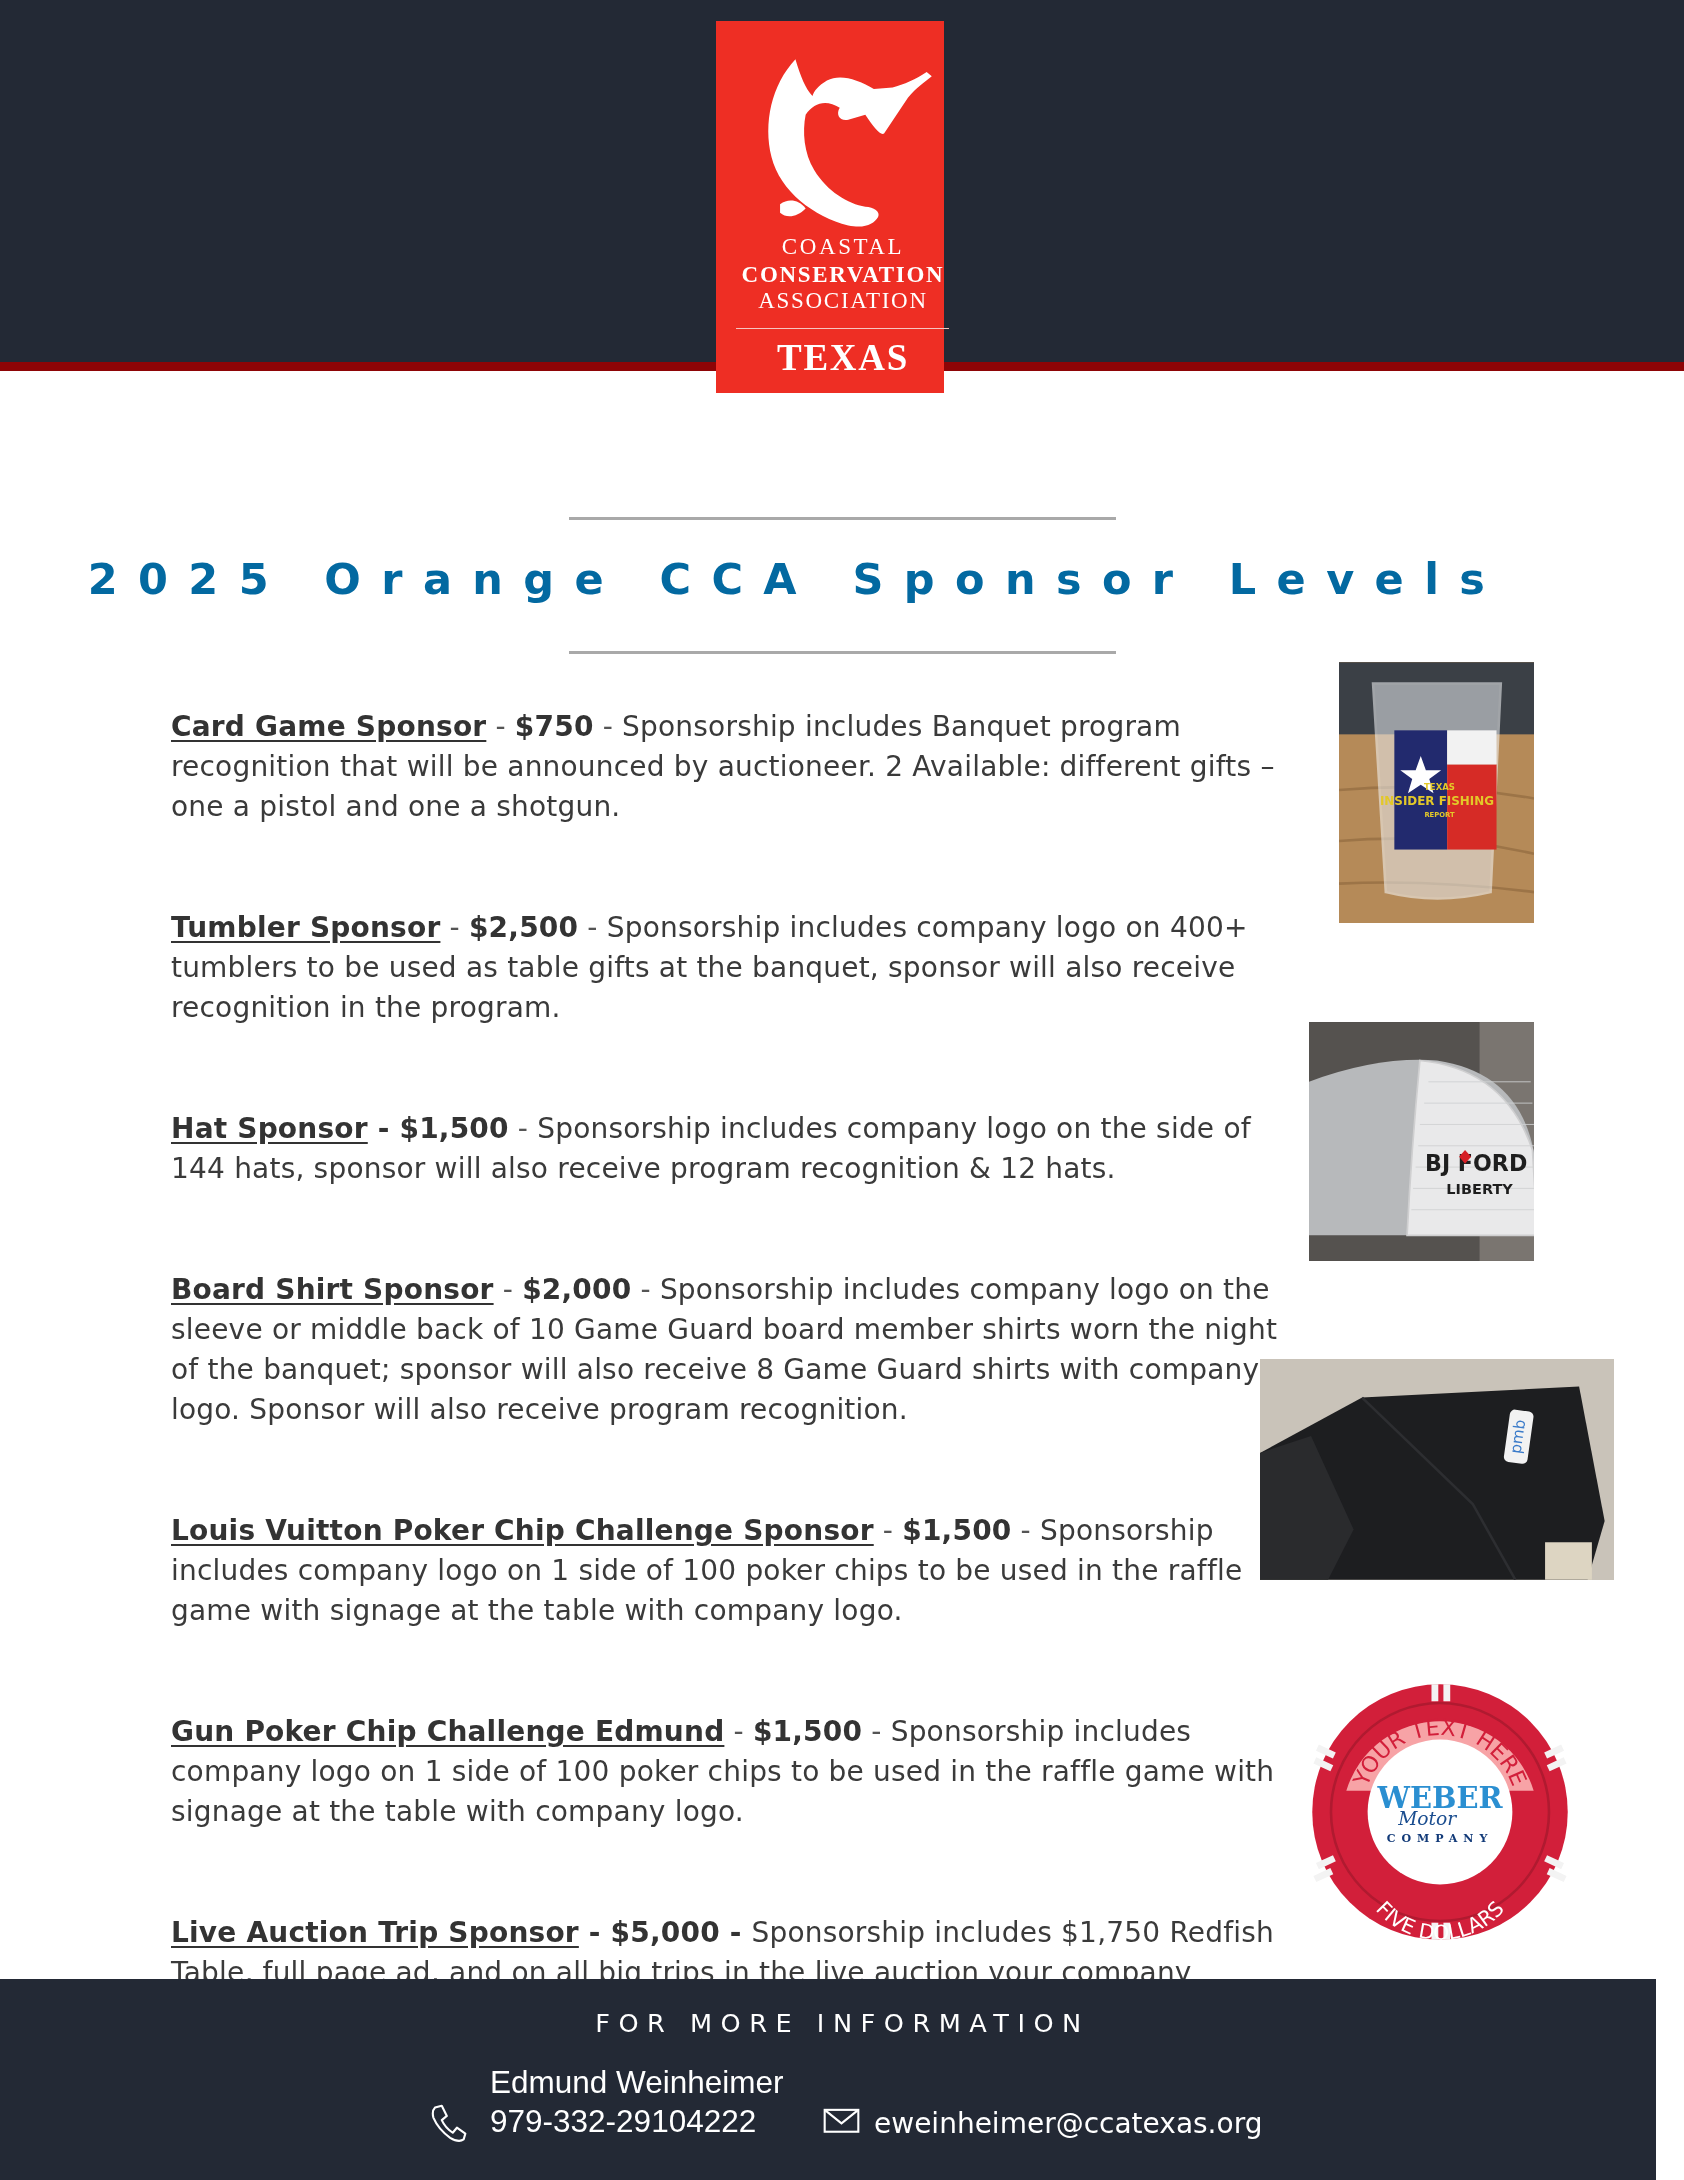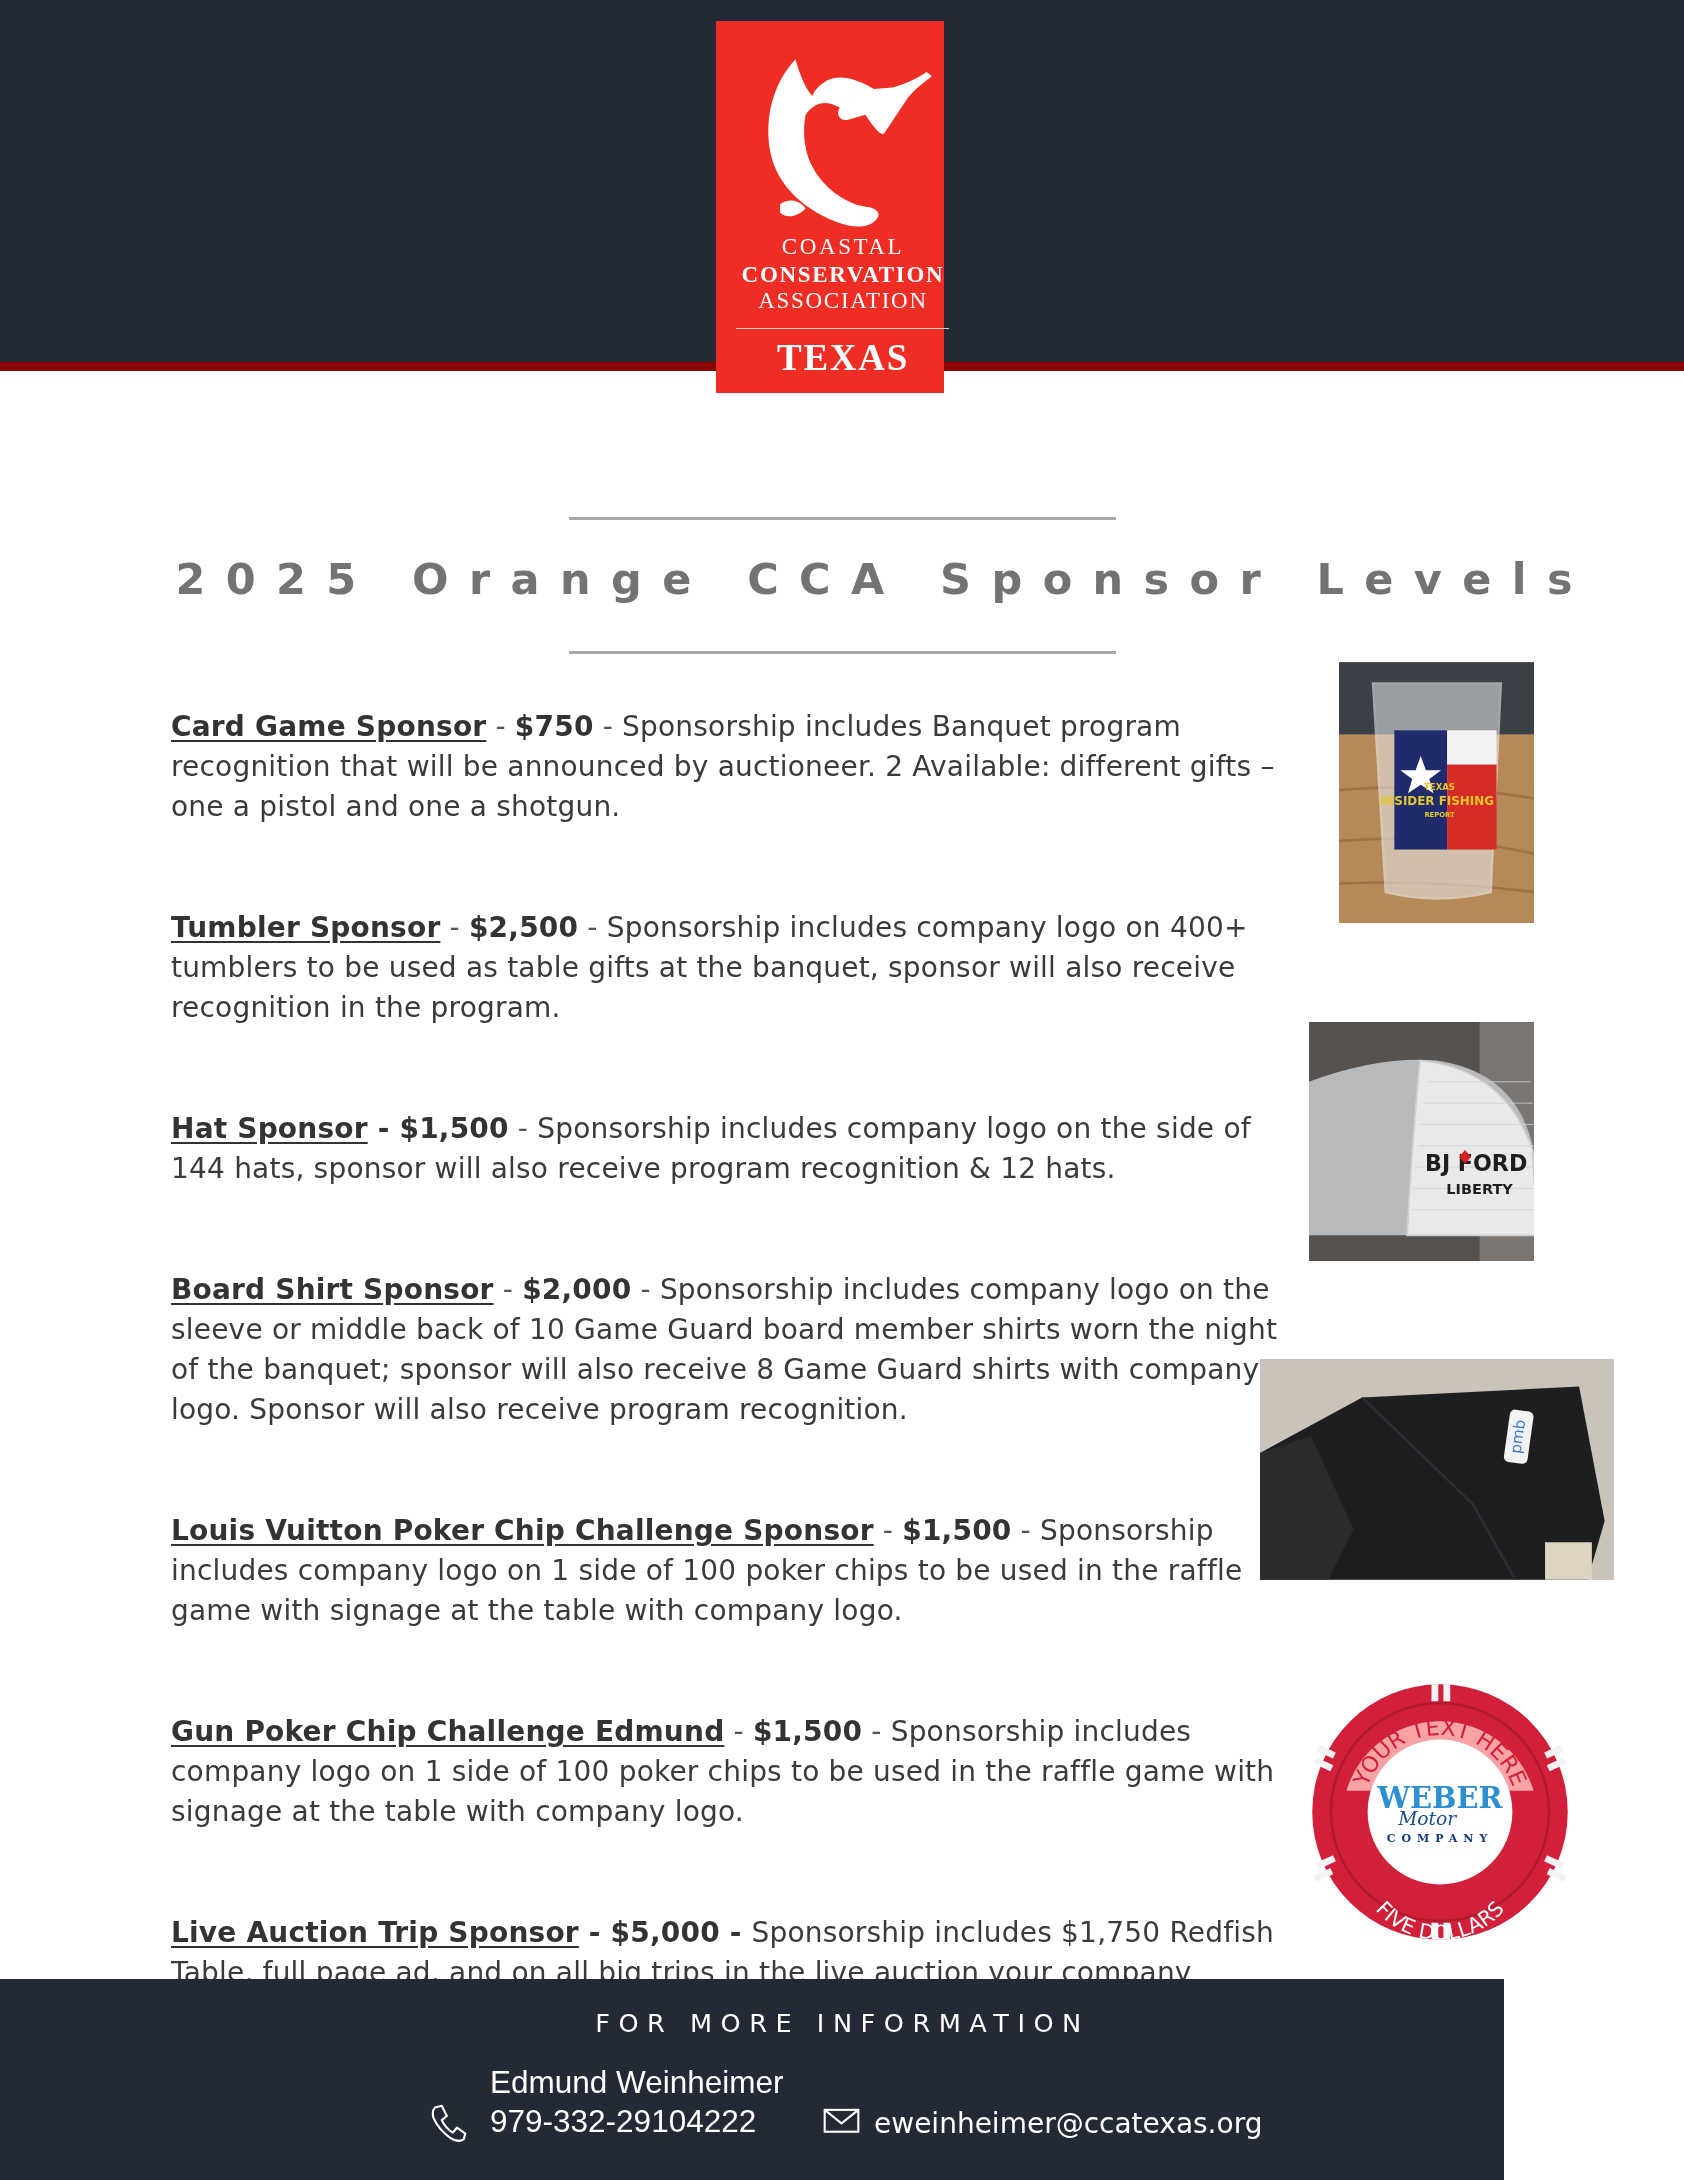--- a/index.html
+++ b/index.html
@@ -13,36 +13,36 @@
   .logo .l1, .logo .l2, .logo .l3 { position:absolute; left:0; width:254px; text-align:center; color:#fff;
          font-family:"Liberation Serif", "DejaVu Serif", serif; }
   .logo .l1 { top:213px; font-size:23px; letter-spacing:2.6px; }
   .logo .l2 { top:241px; font-size:23px; letter-spacing:1.7px; font-weight:bold; }
   .logo .l3 { top:267px; font-size:23px; letter-spacing:1.7px; }
   .logo .rule { position:absolute; left:20.4px; top:307px; width:213px; height:0.9px; background:#f6c4c0; }
   .logo .l4 { position:absolute; left:0; top:315px; width:254px; text-align:center; color:#fff;
          font-family:"Liberation Serif", "DejaVu Serif", serif; font-size:37px; font-weight:bold; letter-spacing:1.7px; }
 
   .title-rule { position:absolute; left:569px; width:547px; height:3.4px; background:#a9a9a9; }
-  .title { position:absolute; left:0; top:554px; width:1593px; text-align:right; font-size:43px;
-           letter-spacing:20.4px; color:#737373; font-family:"DejaVu Sans", sans-serif; }
+  .title { position:absolute; left:0; top:554px; width:1593px; text-align:center; font-size:43px;
+           letter-spacing:20.4px; color:#0369a1; font-family:"DejaVu Sans", sans-serif; }
 
   .levels { position:absolute; left:147px; top:707px; width:1107px;margin-left:24px; }
   .level { font-size:28px; line-height:40px; color:#3a3a3a; margin-bottom:81px; letter-spacing:0.2px; }
   .level .name { font-weight:bold; text-decoration:underline; text-underline-offset:4.3px; color:#333; }
   .level .price { font-weight:bold; color:#333; }
   .level .sep { color:#555; }
 
   .photo { position:absolute; overflow:hidden; }
   .tumbler { left:1339px; top:662px; width:195px; height:261px; background:#b98d5c; }
   .hat { left:1309px; top:1022px; width:225px; height:239px; background:#4a4744; }
   .shirt { left:1260px; top:1359px; width:354px; height:221px; background:#c8c2b8; }
   .chip { left:1295px; top:1680px; width:290px; height:264px; }
 
-  .footer { position:absolute; left:0; top:1979px; width:1504px; height:202px; background:#232935; }
+  .footer { position:absolute; left:0; top:1979px; width:1656px; height:202px; background:#232935; }
   .footer-heading { position:absolute; left:0; top:29px; width:1685px; text-align:center; color:#fff;
          font-size:25.6px; letter-spacing:8.5px; font-family:"DejaVu Sans", sans-serif; }
   .contact-name { position:absolute; left:490px; top:85px; font-size:31.5px; color:#fff;
          font-family:"Liberation Sans", sans-serif; }
   .phone-icon { position:absolute; left:430px; top:125px; width:37px; height:39px; }
   .phone { position:absolute; left:490px; top:124px; font-size:31.5px; color:#fff; font-family:"Liberation Sans", sans-serif;text-align:right; }
   .mail-icon { position:absolute; left:823px; top:129px; width:37px; height:25.6px; }
   .email { position:absolute; left:874px; top:128px; font-size:28px; color:#fff; font-family:"DejaVu Sans", sans-serif; }
 </style>
 </head>

